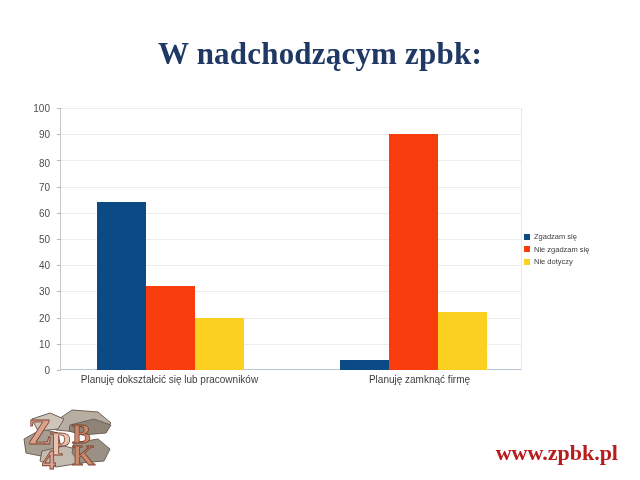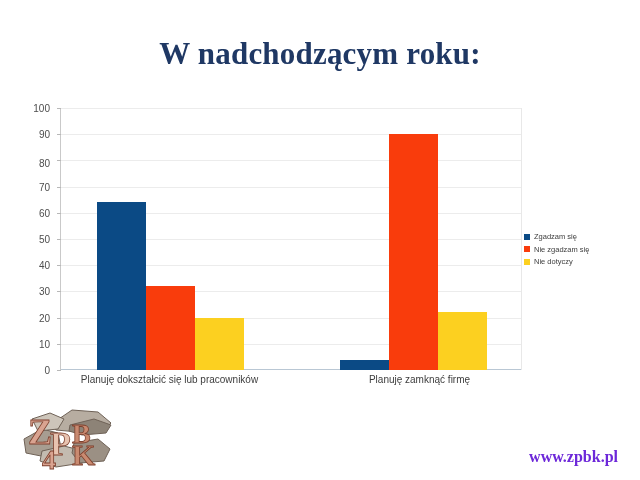--- a/index.html
+++ b/index.html
@@ -145,36 +145,36 @@
     white-space: nowrap;
   }
 
   
   #site-url {
     position: absolute;
     right: 22px;
     bottom: 14px;
     font-family: "Liberation Serif", serif;
     font-weight: bold;
-    font-size: 16px;
-    color: #6d28d9;
+    font-size: 22px;
+    color: #b91c1c;
   }
 
   #logo {
     position: absolute;
     left: 12px;
     bottom: 5px;
     width: 108px;
     height: 76px;
   }
 </style>
 </head>
 <body>
 
-<div id="slide-title">W nadchodzącym roku:</div>
+<div id="slide-title">W nadchodzącym zpbk:</div>
 
 <div id="chart-area">
 
   <div id="y-axis">
       <div class="y-tick" style="top: 262px;">0</div>
       <div class="y-tick" style="top: 235.8px;">10</div>
       <div class="y-tick" style="top: 209.6px;">20</div>
       <div class="y-tick" style="top: 183.4px;">30</div>
       <div class="y-tick" style="top: 157.2px;">40</div>
       <div class="y-tick" style="top: 131px; padding-left: 24px;">50</div>

